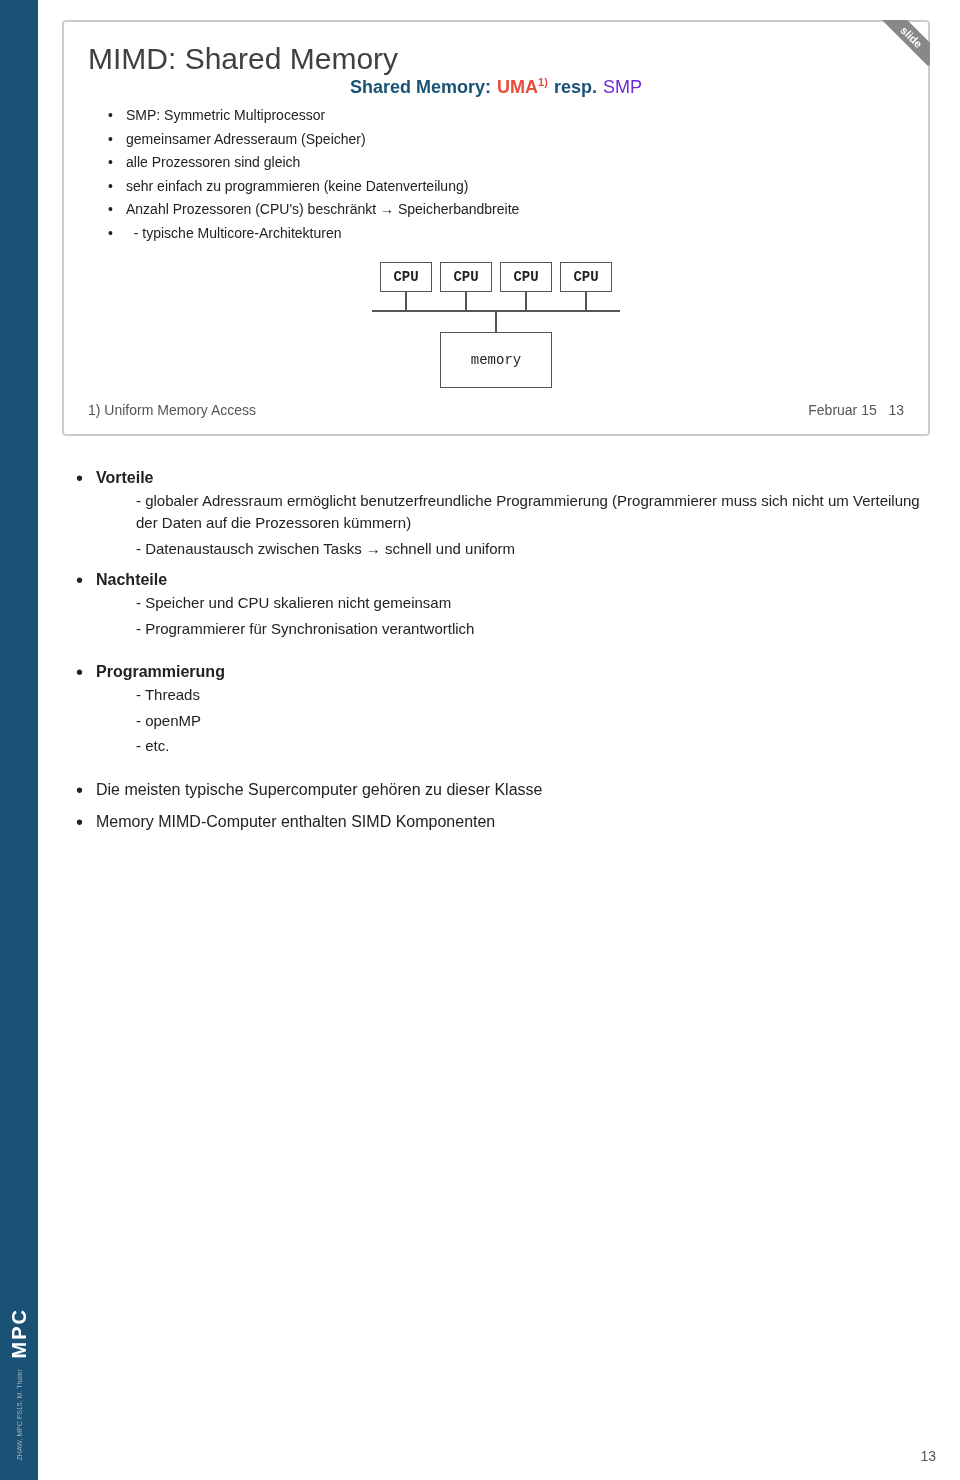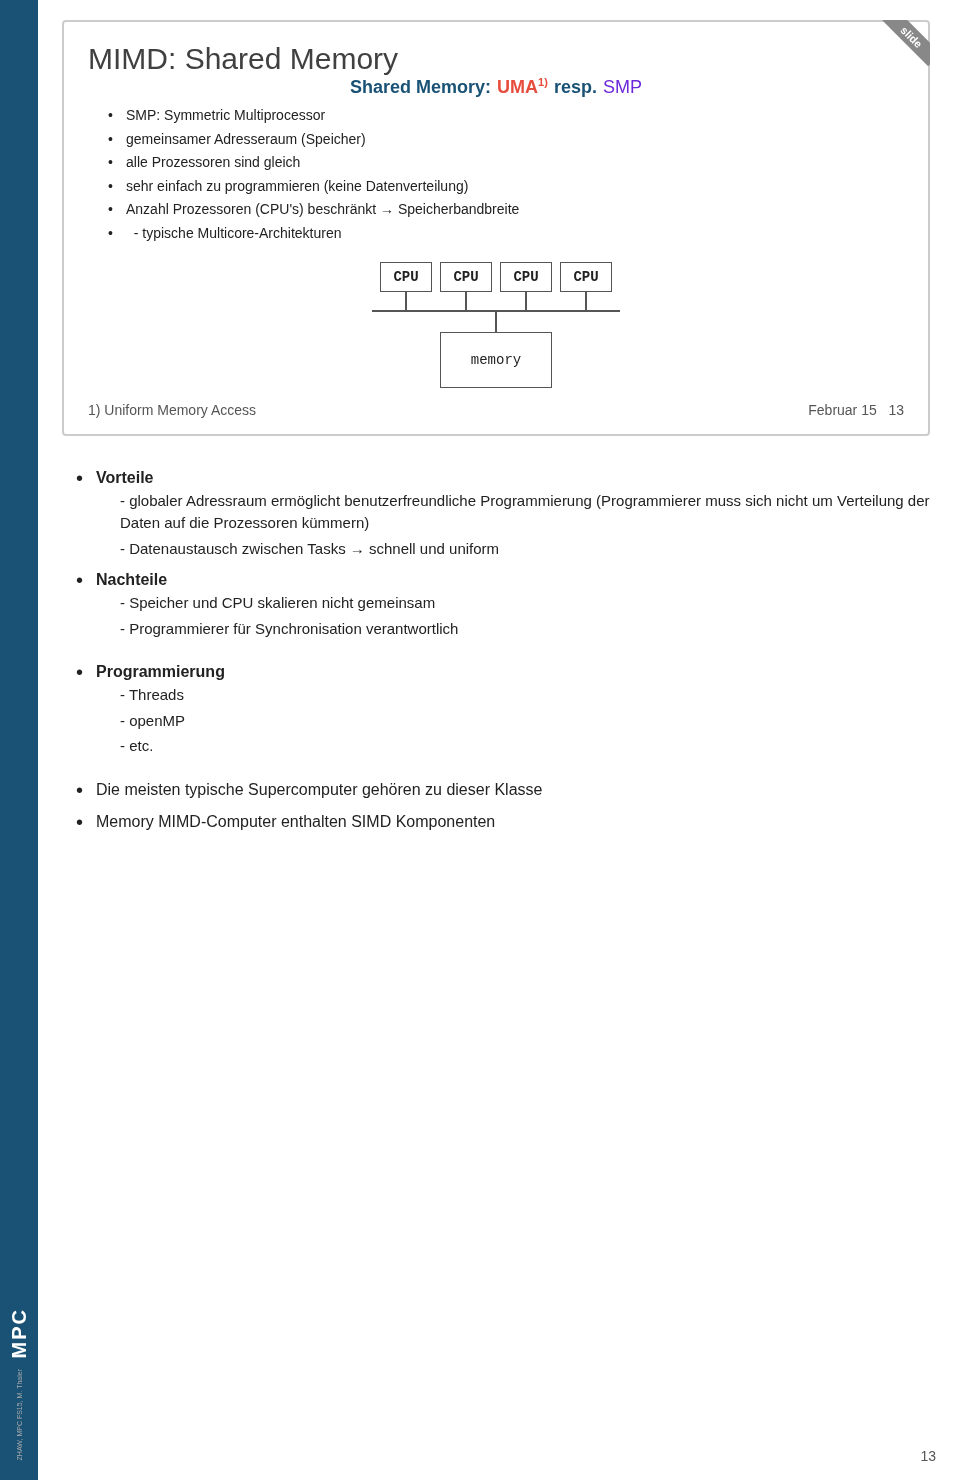--- a/index.html
+++ b/index.html
@@ -207,21 +207,21 @@
     }
     .bullet-main > li::before {
       content: '•';
       position: absolute;
       left: 4px;
       font-size: 20px;
       color: #222;
       line-height: 1.2;
     }
     .sub-item {
-      margin-left: 24px;
+      margin-left: 40px;
       font-size: 15px;
       line-height: 1.5;
       color: #222;
       margin-bottom: 3px;
     }
     .sub-item::before {
       content: '- ';
     }
 
     .section-divider {

